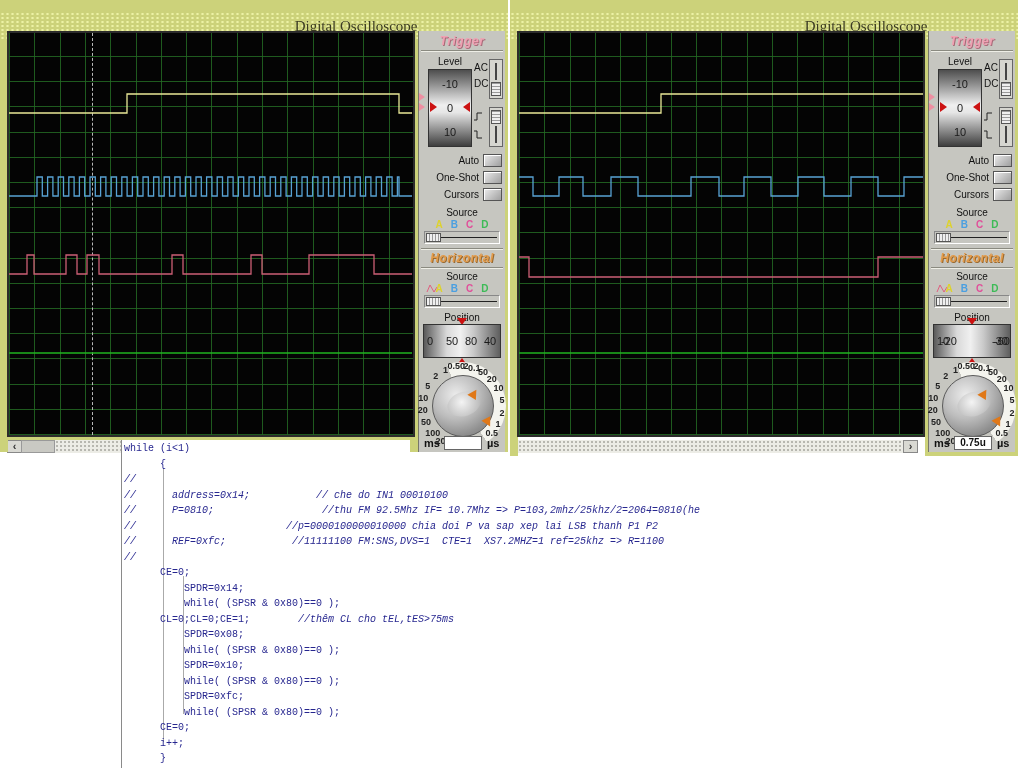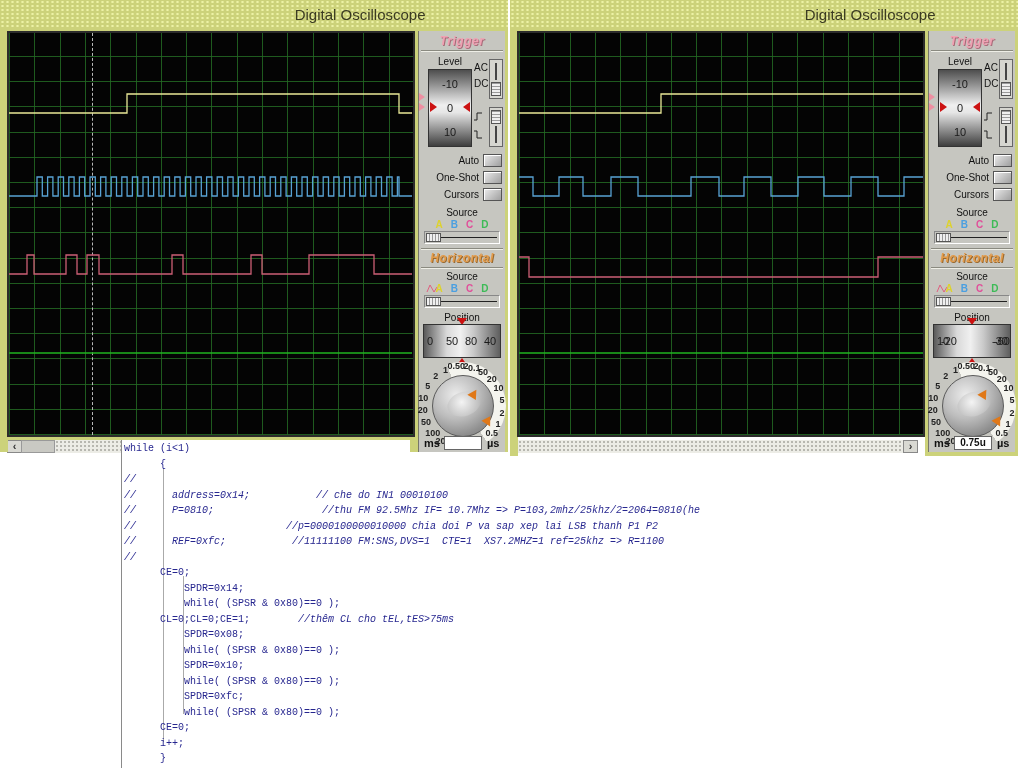--- a/index.html
+++ b/index.html
@@ -2,22 +2,22 @@
 <html><head>
 <meta charset="utf-8">
 <style>
   html,body{margin:0;padding:0;}
   body{width:1020px;height:768px;position:relative;background:#ffffff;overflow:hidden;
        font-family:"Liberation Sans",sans-serif;}
   
   .scope{position:absolute;top:0;width:508px;background:#ccd27a;outline:1px solid #55553a;z-index:2;}
   .scope.left{left:0;height:452px;clip-path:polygon(0 0,508px 0,508px 452px,410px 452px,410px 440px,8px 440px,8px 452px,0 452px);}
   .scope.right{left:510px;height:456px;clip-path:polygon(0 0,508px 0,508px 456px,415px 456px,415px 437px,8px 437px,8px 456px,0 456px);}
-  .titlebar{position:absolute;left:0;top:0;width:100%;height:29px;background:#ccd27a;
-    background-image:radial-gradient(circle,rgba(240,245,170,.9) 1px,rgba(0,0,0,0) 1.3px);background-size:5px 4px;}
+  .titlebar{position:absolute;left:0;top:12px;width:100%;height:29px;background:#ccd27a;
+    background-image:radial-gradient(circle,rgba(240,245,170,.9) 1px,rgba(0,0,0,0) 1.3px);background-size:5px 4px;font-family:Liberation Serif, serif;}
   .titlebar span{position:absolute;left:58%;top:6px;font-size:15px;color:#3b3b22;white-space:nowrap;}
   .screen{position:absolute;left:7px;top:31px;width:408px;height:406px;background:#040404;border:2px solid #2c2c2c;box-sizing:border-box;}
   .grid{position:absolute;inset:0;
     background-image:repeating-linear-gradient(90deg,rgba(35,105,35,.85) 0 1px,rgba(0,0,0,0) 1px 25.3px),
                      repeating-linear-gradient(0deg,rgba(35,105,35,.85) 0 1px,rgba(0,0,0,0) 1px 25.2px);}
   .cursor-line{position:absolute;top:0;bottom:0;left:83px;width:0;border-left:1px dashed #b9b9b9;display:none;}
   svg.traces{position:absolute;inset:0;width:100%;height:100%;}
   
   .panel{position:absolute;left:418px;top:31px;width:87px;height:421px;background:#c6c6c0;border-left:1px solid #77776a;box-sizing:border-box;font-size:10px;color:#111;}
   .sect-title{position:absolute;width:100%;text-align:center;font-size:12px;font-weight:bold;font-style:italic;letter-spacing:.5px;}

